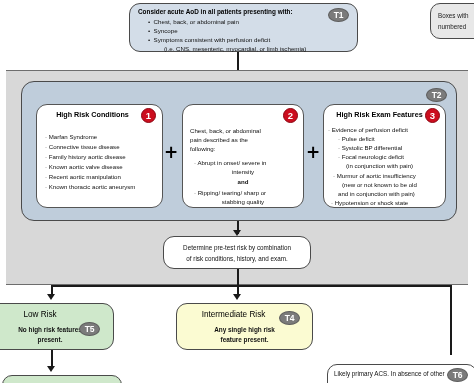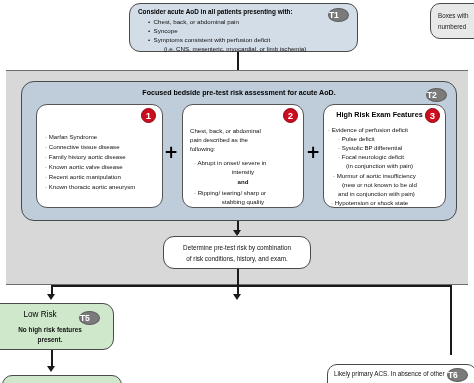--- a/index.html
+++ b/index.html
@@ -28,21 +28,21 @@
   .tbadge {
     position: absolute;
     width: 21px; height: 14px;
     border-radius: 50%;
     background: #7b7b7b;
     border: 1px solid #5d5d5d;
     color: #ffffff;
     font-size: 8.5px;
     font-weight: bold;
     line-height: 12px;
-    text-align: left;
+    text-align: center;
     letter-spacing: -0.2px;
   }
 
   
   .rbadge {
     position: absolute;
     width: 15px; height: 15px;
     border-radius: 50%;
     background: #cc0d1e;
     border: 1px solid #8c0512;
@@ -237,24 +237,24 @@
     <div class="nl" style="top:8px">Boxes with</div>
     <div class="nl" style="top:19px">numbered</div>
   </div>
 
   <div class="vline" style="left:237px; top:52px; height:22px;"></div>
   <div class="arrow" style="left:232.5px; top:72px;"></div>
 
   <div id="band"></div>
 
   <div class="node" id="t2panel">
-    <div id="t2title">Focused bedside pre-test risk assessment for acute AoD.</div>
     <div class="tbadge" style="right:9px; top:6px;">T2</div>
 
     <div class="colbox" id="col1">
+      <div class="colhead">High Risk Conditions</div>
       <div class="rbadge" style="right:6px; top:3px;">1</div>
       <div class="li" style="left:8px;  top:28px">·&nbsp;<span>Marfan Syndrome</span></div>
       <div class="li" style="left:8px;  top:38px">·&nbsp;<span>Connective tissue disease</span></div>
       <div class="li" style="left:8px;  top:48px">·&nbsp;<span>Family history aortic disease</span></div>
       <div class="li" style="left:8px;  top:58px">·&nbsp;<span>Known aortic valve disease</span></div>
       <div class="li" style="left:8px;  top:68px">·&nbsp;<span>Recent aortic manipulation</span></div>
       <div class="li" style="left:8px;  top:78px">·&nbsp;<span>Known thoracic aortic aneurysm</span></div>
     </div>
 
     <div class="plus" style="left:142px; top:62px;">+</div>
@@ -301,23 +301,29 @@
   <div class="vline" style="left:51px;  top:285px; height:12px;"></div>
   <div class="arrow" style="left:46.5px; top:294px;"></div>
   <div class="vline" style="left:237px; top:285px; height:12px;"></div>
   <div class="arrow" style="left:232.5px; top:294px;"></div>
   <div class="vline" style="left:450px; top:285px; height:70px;"></div>
 
   <div class="node" id="lowbox">
     <div class="rbTitle">Low Risk</div>
     <div class="rbLine" style="top:22px">No high risk features</div>
     <div class="rbLine" style="top:32px">present.</div>
-    <div class="tbadge" style="right:13px; top:7px;">T5</div>
-  </div>
-
+    <div class="tbadge" style="right:13px; top:18px;">T5</div>
+  </div>
+
+  <div class="node" id="interbox">
+    <div class="rbTitle">Intermediate Risk</div>
+    <div class="rbLine" style="top:22px">Any single high risk</div>
+    <div class="rbLine" style="top:32px">feature present.</div>
+    <div class="tbadge" style="right:12px; top:7px;">T4</div>
+  </div>
 
   <div class="vline" style="left:51px;  top:350px; height:18px;"></div>
   <div class="arrow" style="left:46.5px; top:366px;"></div>
 
   <div class="node" id="greenbot"></div>
 
   <div class="node" id="t6box">
     <div class="t6l">Likely primary ACS. In absence of other</div>
   </div>
   <div class="tbadge" style="left:447px; top:368px;">T6</div>

